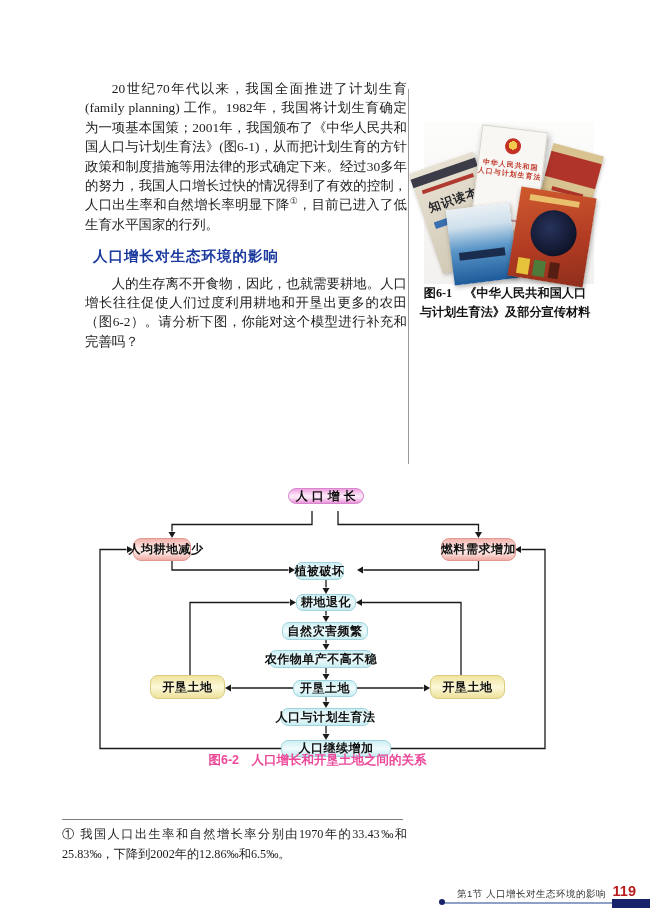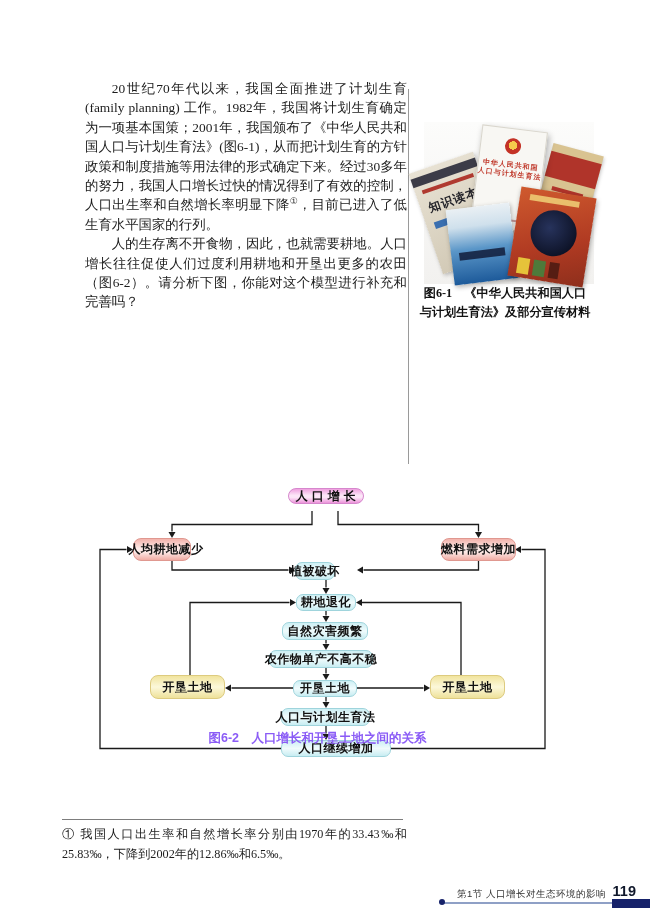--- a/index.html
+++ b/index.html
@@ -69,43 +69,44 @@
     font-weight:700; font-size:12px; color:#111; letter-spacing:.5px;
     border-radius:8px; white-space:nowrap; }
   .n-magenta { background:linear-gradient(180deg,#ef9fdf,#fce6f7 45%,#fce6f7 60%,#ec93da);
     border:1px solid #d687cd; }
   .n-pink { background:linear-gradient(180deg,#f3b2ab,#fdeae7 45%,#fdeae7 62%,#f0aca4);
     border:1px solid #e09890; }
   .n-cyan { background:linear-gradient(180deg,#cdeff4,#f0fbfc 50%,#c8edf2);
     border:1px solid #9fd4dc; border-radius:7px; }
   .n-yellow { background:linear-gradient(180deg,#f1e49e,#fcf8da 50%,#eee19a);
     border:1px solid #ddcb7f; }
-  .fig2-caption { position:absolute; left:65px; top:714px; width:505px; text-align:center;
+  .fig2-caption { position:absolute; left:65px; top:736px; width:505px; text-align:center;
     font-family:"Liberation Sans","DejaVu Sans",sans-serif;
-    font-weight:700; font-size:12.5px; color:#8b5cf6; }
+    font-weight:700; font-size:12.5px; color:#ec4899; }
   
   .footnote-rule { position:absolute; left:62px; top:803px; width:341px; height:1px; background:#7d7d7d; }
   .footnote { position:absolute; left:62px; top:809px; width:345px;
     font-size:12.2px; line-height:19.5px; text-align:justify; color:#1c1c1c; }
   
   .footer-section { position:absolute; right:44px; top:872px;
     font-family:"Liberation Sans","DejaVu Sans",sans-serif; font-size:9.5px; color:#333; letter-spacing:.5px; }
   .footer-page { position:absolute; right:14px; top:867px;
-    font-family:"Liberation Sans","DejaVu Sans",sans-serif; font-size:14.5px; font-weight:bold; color:#0f172a; }
+    font-family:"Liberation Sans","DejaVu Sans",sans-serif; font-size:14.5px; font-weight:bold; color:#b91c1c; }
   .footer-line { position:absolute; left:443px; top:886px; width:169px; height:1.5px; background:#8fa0c6; }
   .footer-dot { position:absolute; left:439px; top:883px; width:6px; height:6px; border-radius:50%; background:#16226a; }
   .footer-bar { position:absolute; left:612px; top:883px; width:38px; height:9px; background:#16226a; }
 </style>
 </head>
 <body>
 
 <div class="page">
 
   <div class="main-col">
     <p class="para"><span>20世纪70年代以来，我国全面推进了计划生育(family planning) 工作。1982年，我国将计划生育确定为一项基本国策；2001年，我国颁布了《中华人民共和国人口与计划生育法》(图6-1)，从而把计划生育的方针政策和制度措施等用法律的形式确定下来。经过30多年的努力，我国人口增长过快的情况得到了有效的控制，人口出生率和自然增长率明显下降</span><sup>①</sup><span>，目前已进入了低生育水平国家的行列。</span></p>
+    <h3 class="heading">人口增长对生态环境的影响</h3>
     <p class="para">人的生存离不开食物，因此，也就需要耕地。人口增长往往促使人们过度利用耕地和开垦出更多的农田（图6-2）。请分析下图，你能对这个模型进行补充和完善吗？</p>
   </div>
 
   <div class="divider-v"></div>
 
   <div class="photo">
     <div class="book book-beige">
       <div class="band"></div>
       <div class="redline"></div>
       <div class="btitle">知识读本</div>
@@ -170,21 +171,21 @@
         <polygon points="359,206.5 359,213.5 365,210"></polygon>
         <polygon points="225,121 225,128 231,124.5"></polygon>
         <polygon points="297,121 297,128 291,124.5"></polygon>
         <polygon points="62,68 62,75 68,71.5"></polygon>
         <polygon points="456,68 456,75 450,71.5"></polygon>
       </g>
     </svg>
     <div class="node n-magenta" style="left:223px;top:10px;width:76px;height:16px;">人 口 增 长</div>
     <div class="node n-pink" style="left:68px;top:60px;width:58px;height:23px;padding-left:8px;">人均耕地减少</div>
     <div class="node n-pink" style="left:376px;top:60px;width:75px;height:23px;">燃料需求增加</div>
-    <div class="node n-cyan" style="left:230px;top:84px;width:40px;height:18px;">植被破坏</div>
+    <div class="node n-cyan" style="left:230px;top:84px;width:49px;height:18px;">植被破坏</div>
     <div class="node n-cyan" style="left:231px;top:116px;width:60px;height:17px;">耕地退化</div>
     <div class="node n-cyan" style="left:217px;top:144px;width:86px;height:18px;">自然灾害频繁</div>
     <div class="node n-cyan" style="left:204px;top:172px;width:104px;height:18px;">农作物单产不高不稳</div>
     <div class="node n-yellow" style="left:85px;top:197px;width:75px;height:24px;">开垦土地</div>
     <div class="node n-cyan" style="left:228px;top:202px;width:64px;height:17px;">开垦土地</div>
     <div class="node n-yellow" style="left:365px;top:197px;width:75px;height:24px;">开垦土地</div>
     <div class="node n-cyan" style="left:216px;top:230px;width:89px;height:18px;">人口与计划生育法</div>
     <div class="node n-cyan" style="left:216px;top:262px;width:110px;height:17px;">人口继续增加</div>
   </div>
   <div class="fig2-caption">图6-2　人口增长和开垦土地之间的关系</div>

